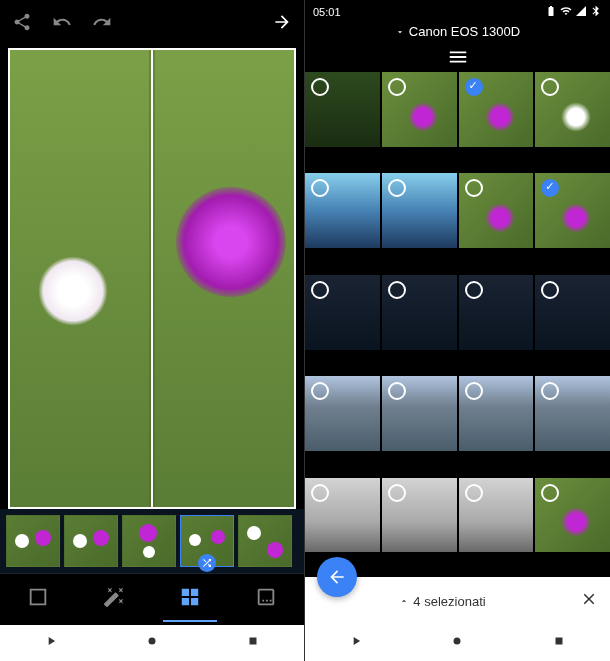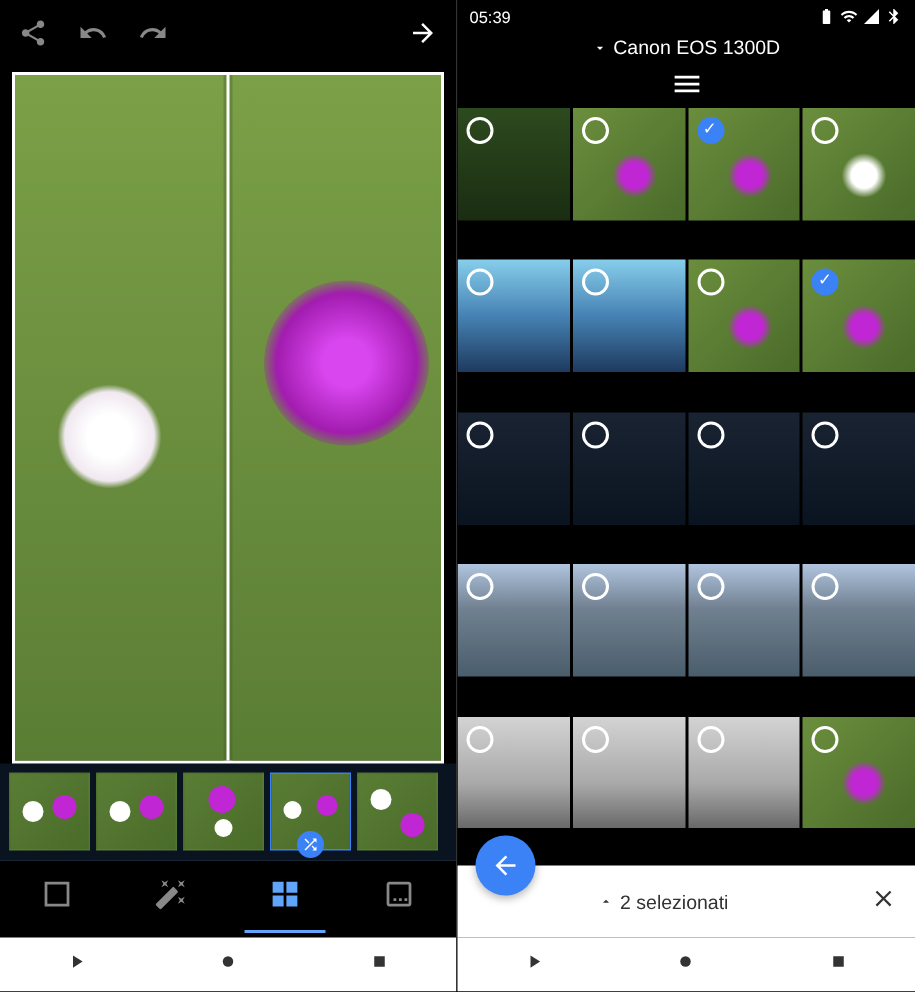--- a/index.html
+++ b/index.html
@@ -354,21 +354,21 @@
       <svg viewBox="0 0 24 24">
           <rect x="6" y="6" width="12" height="12"></rect>
         </svg>
     </span>
   </div>
 </div>
 
 <div class="screen">
 
   <div class="status-bar">
-    <span>05:39</span>
+    <span>05:01</span>
     <div class="status-icons">
       <span>
         <svg class="status-icon" viewBox="0 0 24 24" fill="#fff">
             <path d="M15.67 4H14V2h-4v2H8.33C7.6 4 7 4.6 7 5.33v15.33C7 21.4 7.6 22 8.33 22h7.33c.74 0 1.34-.6 1.34-1.33V5.33C17 4.6 16.4 4 15.67 4z"></path>
           </svg>
       </span>
       <span>
         <svg class="status-icon" viewBox="0 0 24 24" fill="#fff">
             <path d="M1 9l2 2c4.97-4.97 13.03-4.97 18 0l2-2C16.93 2.93 7.08 2.93 1 9zm8 8l3 3 3-3c-1.65-1.66-4.34-1.66-6 0zm-4-4l2 2c2.76-2.76 7.24-2.76 10 0l2-2C15.14 9.14 8.87 9.14 5 13z"></path>
           </svg>
@@ -472,21 +472,21 @@
   <div class="selection-bar">
     <div class="fab-back">
       <svg viewBox="0 0 24 24">
           <path d="M20 11H7.83l5.59-5.59L12 4l-8 8 8 8 1.41-1.41L7.83 13H20v-2z"></path>
         </svg>
     </div>
     <div class="selection-text">
       <svg width="10" height="10" viewBox="0 0 24 24" fill="#333">
           <path d="M7 14l5-5 5 5z"></path>
         </svg>
-      <span>2 selezionati</span>
+      <span>4 selezionati</span>
     </div>
     <span class="close-icon">
       <svg viewBox="0 0 24 24">
           <path d="M19 6.41L17.59 5 12 10.59 6.41 5 5 6.41 10.59 12 5 17.59 6.41 19 12 13.41 17.59 19 19 17.59 13.41 12z"></path>
         </svg>
     </span>
   </div>
 
   <div class="nav-bar">
     <span class="nav-icon">

